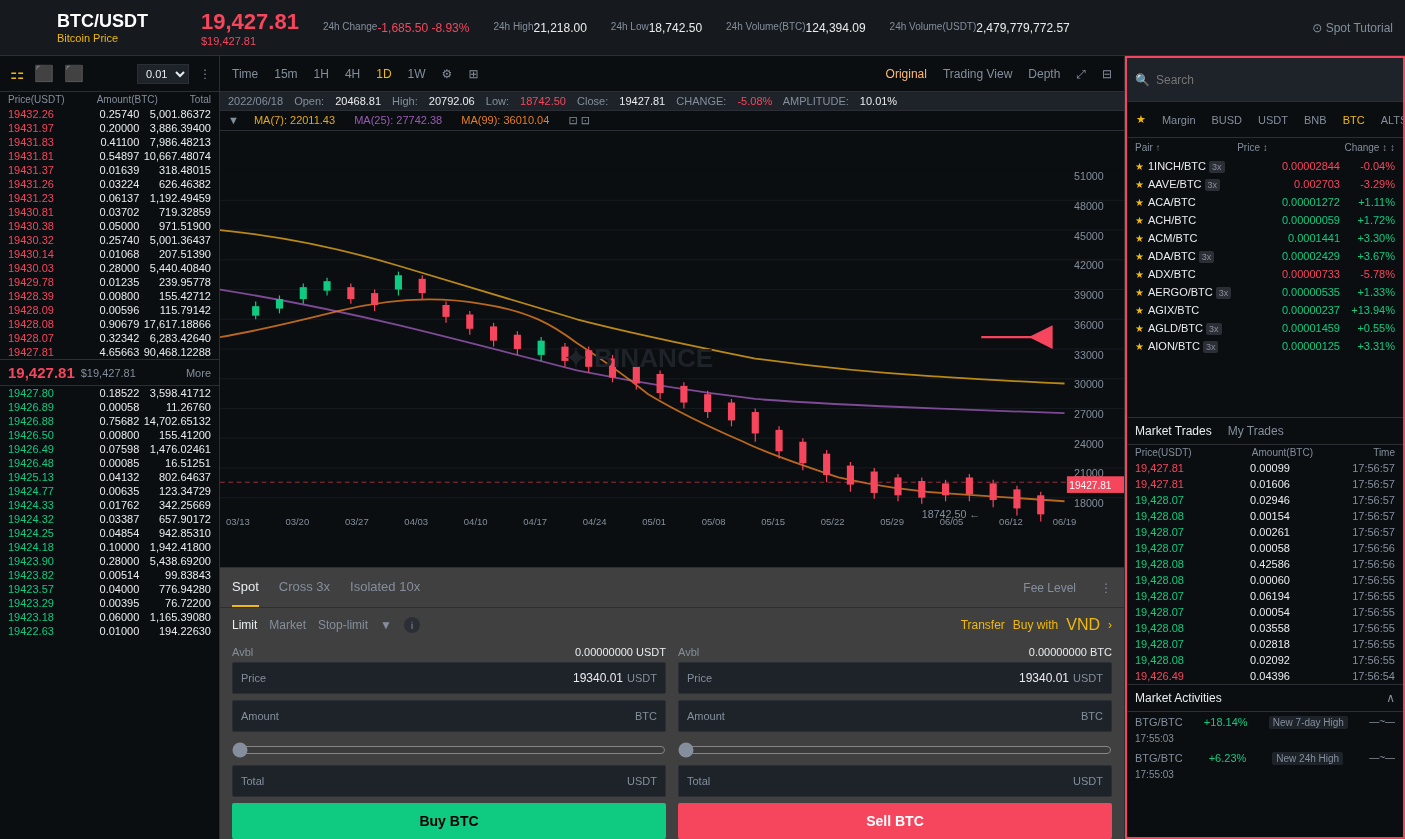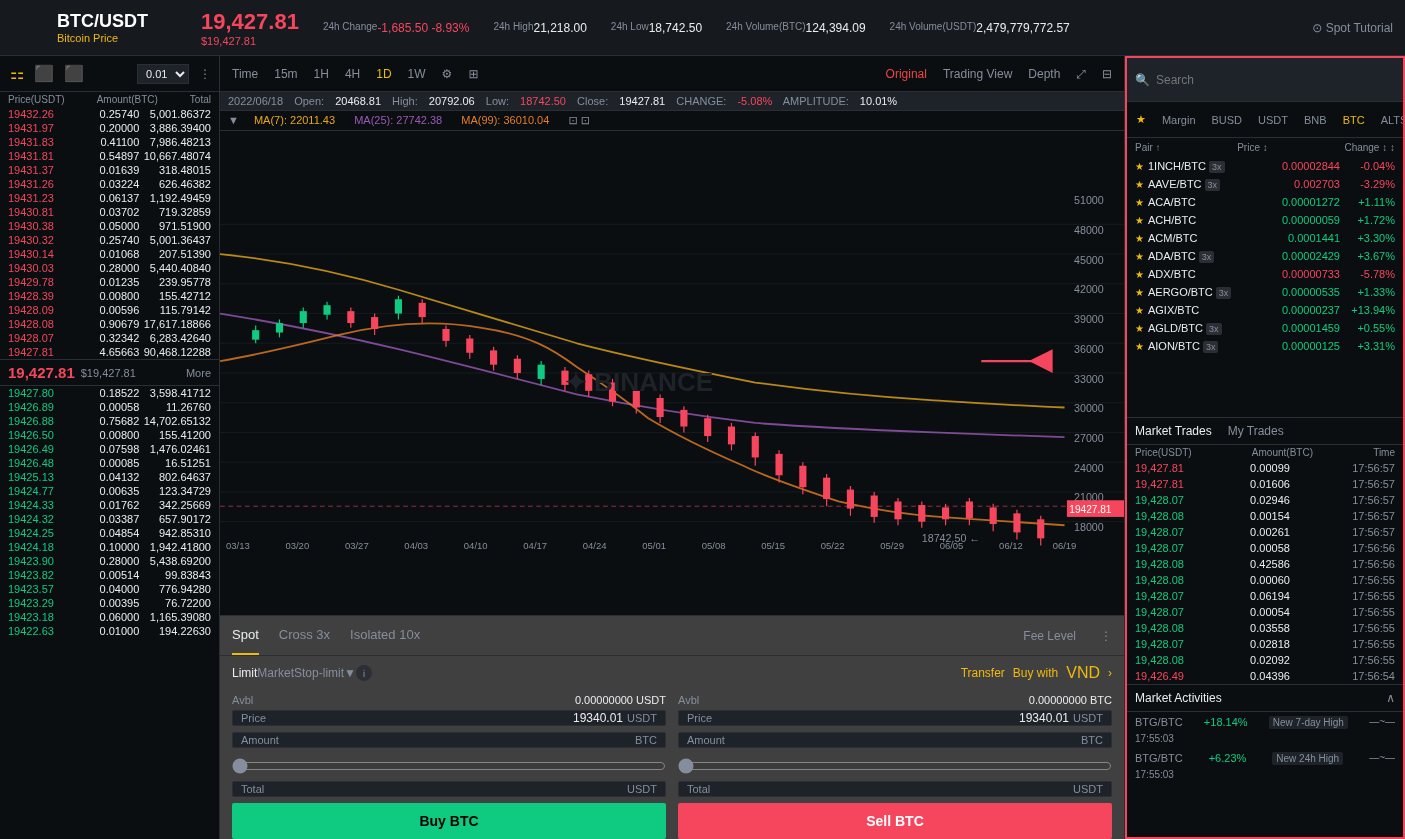--- a/index.html
+++ b/index.html
@@ -51,28 +51,28 @@
     .chart-info-bar .val { color: #eaecef; }
     .chart-info-bar .val.red { color: #f6465d; }
     .chart-area { flex: 1; background: #0b0e11; position: relative; overflow: hidden; }
 
     
     .trading-form { border-top: 1px solid #2b2f35; background: #404040; }
     .trade-tabs { display: flex; padding: 0 12px; border-bottom: 1px solid #2b2f35; height: 40px; align-items: center; gap: 20px; }
     .trade-tab { color: #848e9c; font-size: 13px; cursor: pointer; height: 100%; display: flex; align-items: center; border-bottom: 2px solid transparent; }
     .trade-tab.active { color: #eaecef; border-bottom-color: #f0b90b; }
     .trade-tab-fee { margin-left: auto; color: #848e9c; font-size: 12px; cursor: pointer; }
-    .order-types { display: flex; padding: 8px 12px; gap: 0; align-items: center; }
+    .order-types { display: flex; padding: 8px 12px; gap: 12px; align-items: center; }
     .order-type { color: #848e9c; font-size: 12px; cursor: pointer; }
     .order-type.active { color: #eaecef; }
     .order-form-row { display: flex; gap: 12px; padding: 0 12px; }
     .order-side { flex: 1; }
     .avbl-row { display: flex; justify-content: space-between; padding: 4px 0; color: #848e9c; font-size: 11px; }
     .avbl-row span:last-child { color: #eaecef; }
-    .input-row { display: flex; align-items: center; background: #1e2329; border: 1px solid #2b2f35; border-radius: 2px; padding: 0 8px; margin-bottom: 6px; }
+    .input-row { display: flex; align-items: center; background: #1e2329; border: 1px solid #2b2f35; border-radius: 2px; padding: 8px 8px; margin-bottom: 6px; }
     .input-row label { color: #848e9c; font-size: 11px; min-width: 50px; }
     .input-row input { background: none; border: none; color: #eaecef; font-size: 12px; flex: 1; text-align: right; outline: none; }
     .input-row .unit { color: #848e9c; font-size: 11px; margin-left: 4px; }
     .slider-row { padding: 4px 0; }
     .buy-btn { width: 100%; background: #0ecb81; border: none; color: #000; font-size: 14px; font-weight: bold; padding: 10px; border-radius: 2px; cursor: pointer; }
     .sell-btn { width: 100%; background: #f6465d; border: none; color: #fff; font-size: 14px; font-weight: bold; padding: 10px; border-radius: 2px; cursor: pointer; }
 
     
     .right-panel { width: 280px; min-width: 280px; background: #0b0e11; display: flex; flex-direction: column; border: 2px solid #f6465d; }
     .search-bar { display: flex; align-items: center; padding: 6px 8px; border-bottom: 1px solid #2b2f35; background: #1e2329; gap: 6px; height: 44px; }
@@ -372,21 +372,21 @@
     <div class="chart-toolbar">
       <span class="tb-item">Time</span>
       <span class="tb-item">15m</span>
       <span class="tb-item">1H</span>
       <span class="tb-item">4H</span>
       <span class="tb-item active">1D</span>
       <span class="tb-item">1W</span>
       <span class="tb-item">⚙</span>
       <span class="tb-item">⊞</span>
       <div class="chart-toolbar-right">
-        <span class="tb-item active" style="color:#ef4444;text-align:center;">Original</span>
+        <span class="tb-item active" style="color:#fdba74;text-align:center;">Original</span>
         <span class="tb-item">Trading View</span>
         <span class="tb-item">Depth</span>
         <span class="tb-item">⤢</span>
         <span class="tb-item">⊟</span>
       </div>
     </div>
     <div class="chart-info-bar">
       <span class="lbl">2022/06/18</span>
       <span class="lbl">Open: </span><span class="val">20468.81</span>
       <span class="lbl"> High: </span><span class="val">20792.06</span>

